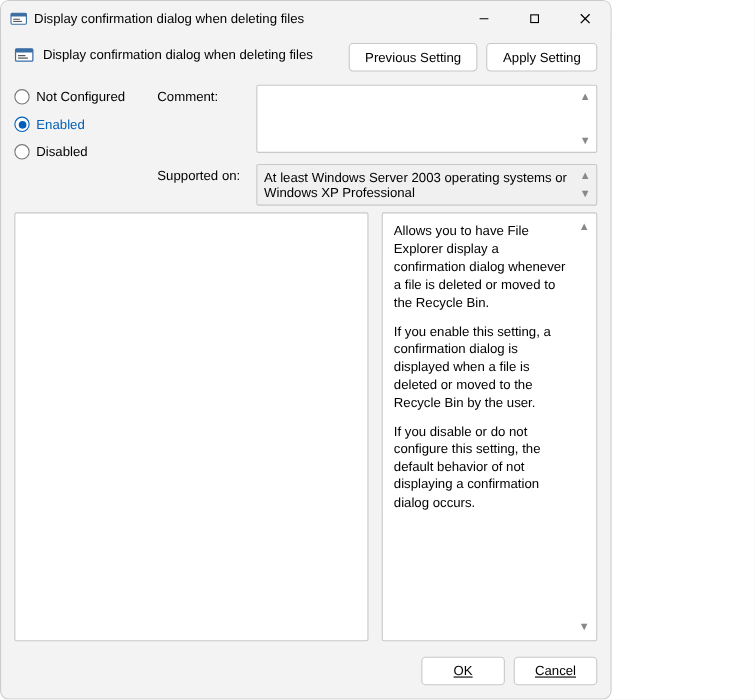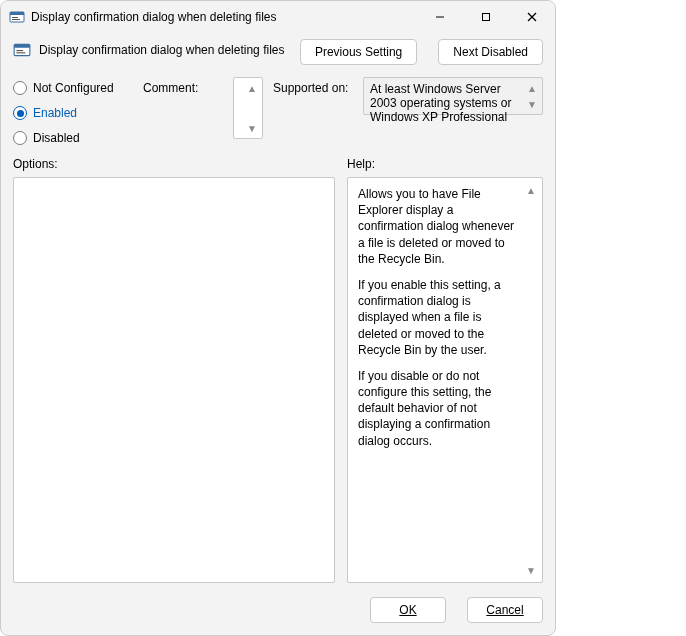--- a/index.html
+++ b/index.html
@@ -61,21 +61,20 @@
     margin-bottom:6px;
   }
   .btn {
     background:#fff;
     border:1px solid #c8c8c8;
     border-radius:4px;
     padding:5px 14px;
     font-family:inherit;
     font-size:12px;
     min-width:74px;
-    margin-left:13px;
   }
   .upper {
     display:flex;
     gap:12px;
   }
   .radios {
     width:118px;
     display:flex;
     flex-direction:column;
     gap:11px;
@@ -95,20 +94,21 @@
     background:#fff;
   }
   .radio.selected .dot { border-color:#005fb8; }
   .radio.selected .dot::after {
     content:""; width:7px; height:7px; border-radius:50%; background:#005fb8;
   }
   .radio.selected span { color:#005fb8; }
   .fields {
     flex:1;
     display:flex;
+    flex-direction:column;
     gap:10px;
   }
   .field-row {
     display:flex;
     gap:10px;
   }
   .field-label {
     width:80px;
     padding-top:4px;
     font-size:12px;
@@ -212,21 +212,21 @@
             <rect x="1" y="3" width="14" height="3" fill="#3a6ea5"></rect>
             <rect x="3" y="8" width="6" height="1" fill="#555"></rect>
             <rect x="3" y="10" width="8" height="1" fill="#555"></rect>
           </svg>
       </span>
       <span class="policy-name">Display confirmation dialog when deleting files</span>
     </div>
 
     <div class="nav-row">
       <button class="btn">Previous Setting</button>
-      <button class="btn">Next Disabled</button>
+      <button class="btn">Apply Setting</button>
     </div>
 
     <div class="upper">
       <div class="radios">
         <label class="radio">
           <span class="dot"></span>
           <span>Not Configured</span>
         </label>
         <label class="radio selected">
           <span class="dot"></span>
@@ -251,24 +251,20 @@
           <div class="field-label">Supported on:</div>
           <div class="textarea supported">
             <span>At least Windows Server 2003 operating systems or Windows XP Professional</span>
             <span class="sb-up">▲</span>
             <span class="sb-down">▼</span>
           </div>
         </div>
       </div>
     </div>
 
-    <div class="labels-row">
-      <div>Options:</div>
-      <div>Help:</div>
-    </div>
 
     <div class="panels">
       <div class="panel options"></div>
       <div class="panel help">
         <p>Allows you to have File Explorer display a confirmation dialog whenever a file is deleted or moved to the Recycle Bin.</p>
         <p>If you enable this setting, a confirmation dialog is displayed when a file is deleted or moved to the Recycle Bin by the user.</p>
         <p>If you disable or do not configure this setting, the default behavior of not displaying a confirmation dialog occurs.</p>
         <span class="sb-up">▲</span>
         <span class="sb-down">▼</span>
       </div>

